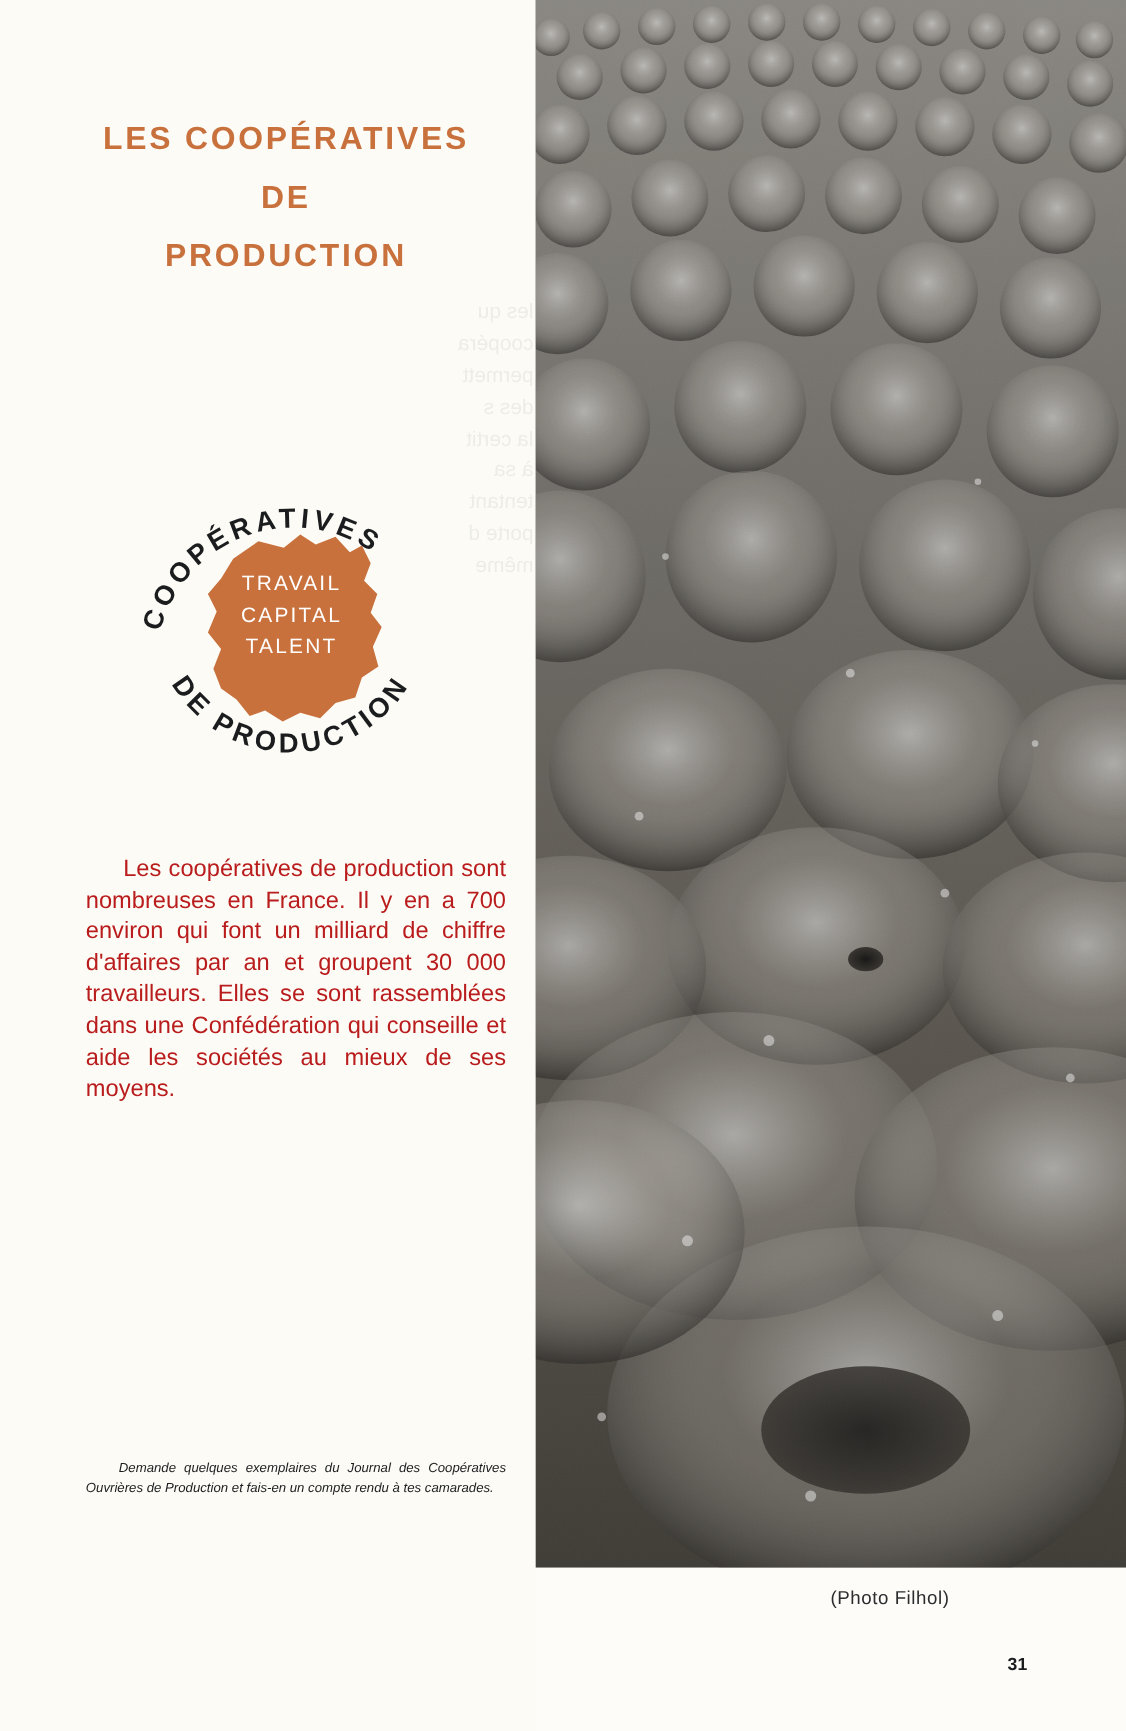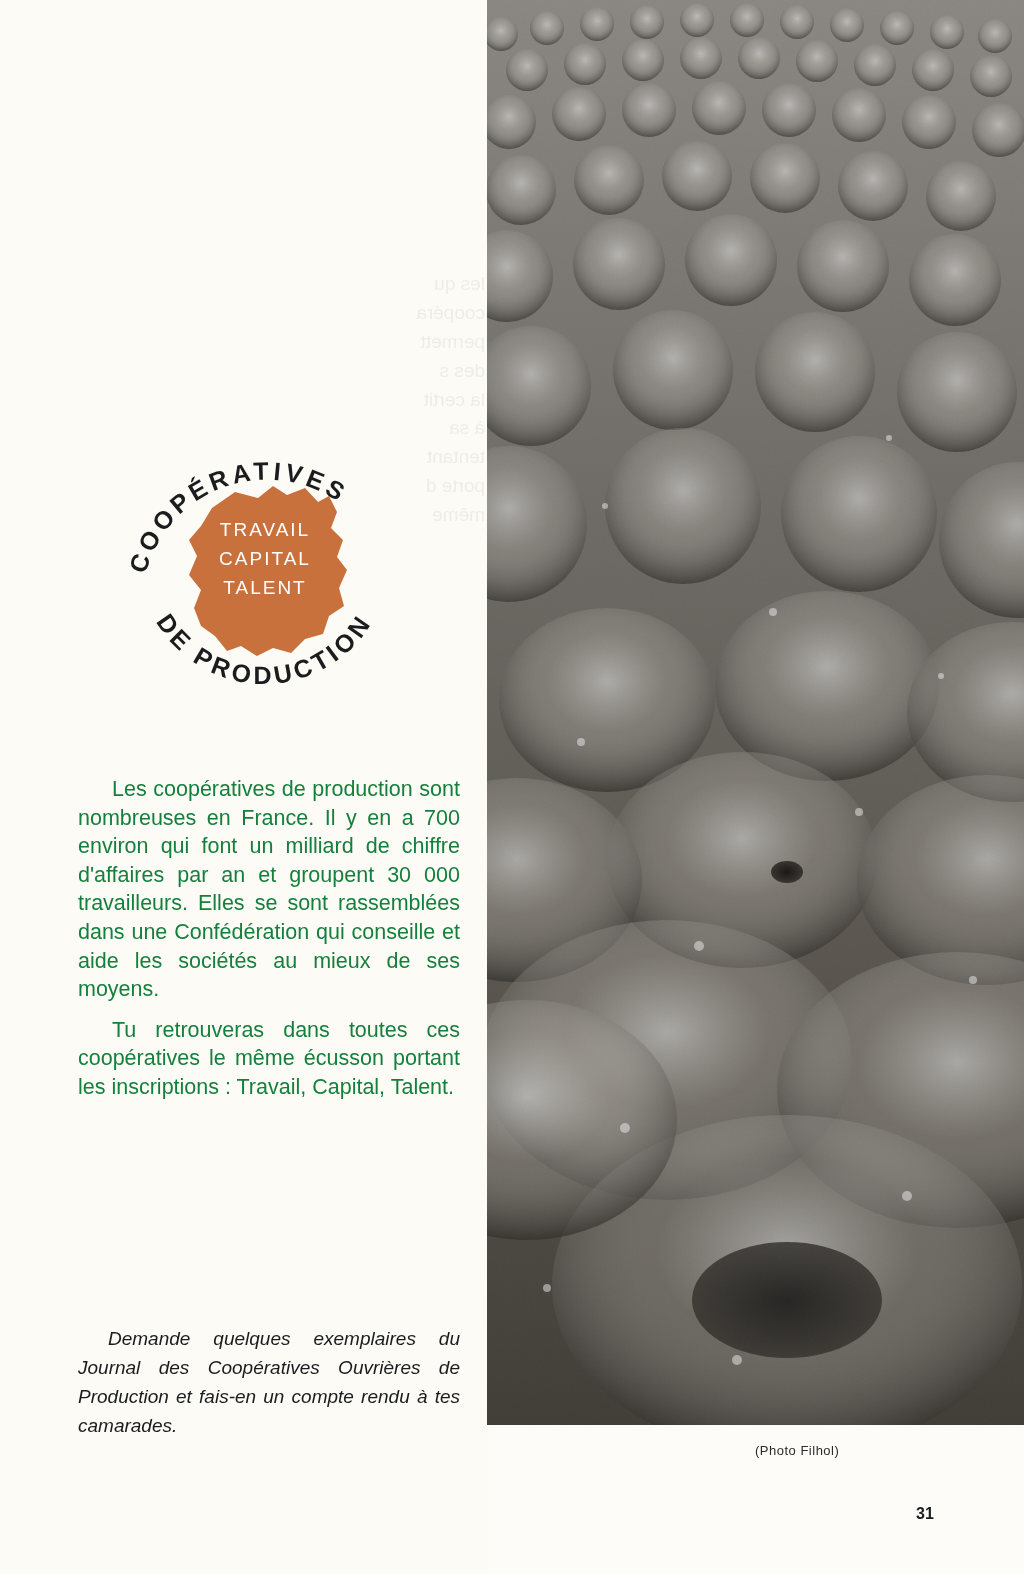--- a/index.html
+++ b/index.html
@@ -55,36 +55,36 @@
     height: 300px;
   }
   .emblem svg { display: block; }
 
   
   .body-text {
     position: absolute;
     left: 78px;
     top: 775px;
     width: 382px;
-    color: #15803d;
+    color: #b91c1c;
     font-size: 21.5px;
     line-height: 1.33;
     text-align: justify;
   }
   .body-text p {
     margin: 0 0 12px 0;
     text-indent: 34px;
   }
   .note {
     position: absolute;
     left: 78px;
     top: 1325px;
     width: 382px;
     font-style: italic;
-    font-size: 19px;
+    font-size: 12px;
     line-height: 1.52;
     color: #1a1c1e;
     text-align: justify;
   }
   .note p { margin: 0; text-indent: 30px; }
 
   
   .photo {
     position: absolute;
     left: 487px;
@@ -93,21 +93,21 @@
     height: 1425px;
     overflow: hidden;
     background: #4a4743;
   }
   .photo svg { display: block; }
 
   .photo-credit {
     position: absolute;
     left: 755px;
     top: 1443px;
-    font-size: 13px;
+    font-size: 17px;
     color: #2a2c2e;
     letter-spacing: 0.5px;
   }
   .page-number {
     position: absolute;
     left: 916px;
     top: 1505px;
     font-size: 16px;
     font-weight: bold;
     color: #1a1c1e;
@@ -129,20 +129,25 @@
     pointer-events: none;
   }
 </style>
 </head>
 <body>
 
 <div class="page">
 
   <div class="left-col">
 
+    <div class="headline">
+      <div>LES COOPÉRATIVES</div>
+      <div>DE</div>
+      <div>PRODUCTION</div>
+    </div>
 
     <div class="bleed">
       les qu<br>coopéra<br>permett<br>des s<br>la certit<br>à sa<br>tentant<br>porte d<br>même
     </div>
 
     <div class="emblem">
       <svg width="300" height="300" viewBox="0 0 300 300">
         <defs>
           <path id="arcTop" d="M 28,168 A 125,125 0 0 1 272,150" fill="none"></path>
           <path id="arcBot" d="M 33,185 A 125,125 0 0 0 268,178" fill="none"></path>
@@ -162,21 +167,20 @@
         </text>
 
         <text x="150" y="116" text-anchor="middle" font-family="'Liberation Sans', sans-serif" font-size="19" fill="#ffffff" letter-spacing="2">TRAVAIL</text>
         <text x="150" y="145" text-anchor="middle" font-family="'Liberation Sans', sans-serif" font-size="19" fill="#ffffff" letter-spacing="2">CAPITAL</text>
         <text x="150" y="174" text-anchor="middle" font-family="'Liberation Sans', sans-serif" font-size="19" fill="#ffffff" letter-spacing="2">TALENT</text>
       </svg>
     </div>
 
     <div class="body-text">
       <p>Les coopératives de production sont nombreuses en France. Il y en a 700 environ qui font un milliard de chiffre d'affaires par an et groupent 30 000 travailleurs. Elles se sont rassemblées dans une Confédération qui conseille et aide les sociétés au mieux de ses moyens.</p>
-      <p>Tu retrouveras dans toutes ces coopératives le même écusson portant les inscriptions : Travail, Capital, Talent.</p>
     </div>
 
     <div class="note">
       <p>Demande quelques exemplaires du Journal des Coopératives Ouvrières de Production et fais-en un compte rendu à tes camarades.</p>
     </div>
   </div>
 
   <div class="photo">
     <svg width="537" height="1425" viewBox="0 0 537 1425">
       <defs>

